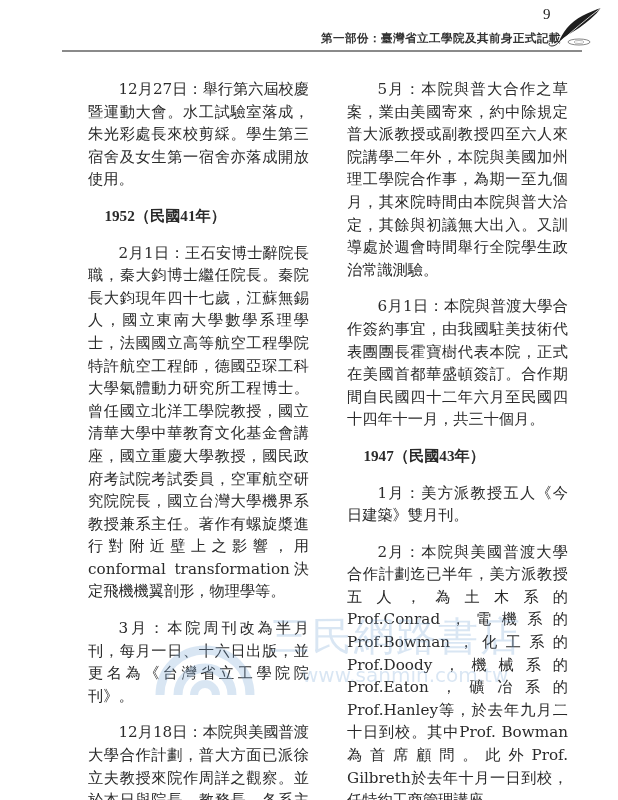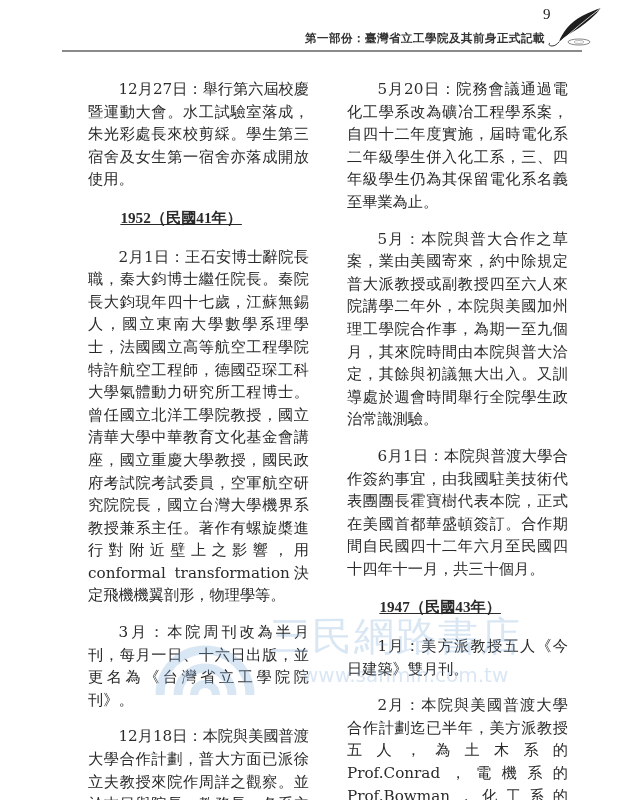--- a/index.html
+++ b/index.html
@@ -1,29 +1,29 @@
 <!DOCTYPE html>
 <html><head>
   <meta charset="utf-8">
   <style>
     html, body { margin: 0; padding: 0; background: #ffffff; }
     body { width: 618px; height: 800px; position: relative; overflow: hidden;
            font-family: "DejaVu Serif", "Liberation Serif", serif; color: #2a2a2a; }
     .page-number { position: absolute; left: 543px; top: 6px; font-size: 15px;
                    font-family: "Liberation Serif", serif; color: #222; }
-    .running-header { position: absolute; left: 300px; top: 31px; font-size: 11.5px;
+    .running-header { position: absolute; left: 316px; top: 31px; font-size: 11.5px;
                       letter-spacing: 0.5px; color: #333; font-weight: bold; width: 245px; text-align: right; }
     .feather { position: absolute; left: 545px; top: 6px; width: 60px; height: 42px; }
     .header-rule { position: absolute; left: 62px; top: 50px; width: 520px; height: 2px; background: #8a8a8a; }
     .column { position: absolute; top: 64px; width: 249px; font-size: 15.2px; line-height: 22.6px;
               text-align: justify; text-justify: inter-character; }
     .col-left { left: 74px; }
     .col-right { left: 333px; }
     .para { margin: 14px; text-indent: 2em; }
-    .year-heading { margin: 16px; text-indent: 2em; font-weight: bold; font-family: "Liberation Serif", "DejaVu Serif", serif; text-decoration: underline; }
+    .year-heading { margin: 0; text-indent: 2em; font-weight: bold; font-family: "Liberation Serif", "DejaVu Serif", serif; }
     .watermark { position: absolute; left: 150px; top: 605px; width: 330px; height: 95px; pointer-events: none; opacity: 0.28; }
     .watermark .wm-text { position: absolute; left: 120px; top: 4px; font-size: 40px; color: #7aa7d6;
                           font-family: "DejaVu Sans", sans-serif; letter-spacing: 2px; white-space: nowrap; }
     .watermark .wm-url { position: absolute; left: 152px; top: 58px; font-size: 20px; color: #7aa7d6;
                          font-family: "DejaVu Sans", sans-serif; white-space: nowrap; }
   </style>
 </head>
 <body>
 
 <div>
@@ -41,21 +41,20 @@
   <div class="column col-left">
     <p class="para">12月27日：舉行第六屆校慶暨運動大會。水工試驗室落成，朱光彩處長來校剪綵。學生第三宿舍及女生第一宿舍亦落成開放使用。</p>
     <p class="year-heading">1952（民國41年）</p>
     <p class="para">2月1日：王石安博士辭院長職，秦大鈞博士繼任院長。秦院長大鈞現年四十七歲，江蘇無錫人，國立東南大學數學系理學士，法國國立高等航空工程學院特許航空工程師，德國亞琛工科大學氣體動力研究所工程博士。曾任國立北洋工學院教授，國立清華大學中華教育文化基金會講座，國立重慶大學教授，國民政府考試院考試委員，空軍航空研究院院長，國立台灣大學機界系教授兼系主任。著作有螺旋槳進行對附近壁上之影響，用conformal transformation決定飛機機翼剖形，物理學等。</p>
     <p class="para">3月：本院周刊改為半月刊，每月一日、十六日出版，並更名為《台灣省立工學院院刊》。</p>
     <p class="para">12月18日：本院與美國普渡大學合作計劃，普大方面已派徐立夫教授來院作周詳之觀察。並於本日與院長、教務長、各系主任作概略性之商談，擬定觀察步驟。</p>
 
   </div>
 
   <div class="column col-right">
-    <p class="para">5月20日：院務會議通過電化工學系改為礦冶工程學系案，自四十二年度實施，屆時電化系二年級學生併入化工系，三、四年級學生仍為其保留電化系名義至畢業為止。</p>
     <p class="para">5月：本院與普大合作之草案，業由美國寄來，約中除規定普大派教授或副教授四至六人來院講學二年外，本院與美國加州理工學院合作事，為期一至九個月，其來院時間由本院與普大洽定，其餘與初議無大出入。又訓導處於週會時間舉行全院學生政治常識測驗。</p>
     <p class="para">6月1日：本院與普渡大學合作簽約事宜，由我國駐美技術代表團團長霍寶樹代表本院，正式在美國首都華盛頓簽訂。合作期間自民國四十二年六月至民國四十四年十一月，共三十個月。</p>
     <p class="year-heading">1947（民國43年）</p>
     <p class="para">1月：美方派教授五人《今日建築》雙月刊。</p>
     <p class="para">2月：本院與美國普渡大學合作計劃迄已半年，美方派教授五人，為土木系的Prof.Conrad，電機系的Prof.Bowman，化工系的Prof.Doody，機械系的Prof.Eaton，礦冶系的Prof.Hanley等，於去年九月二十日到校。其中Prof. Bowman為首席顧問。此外Prof. Gilbreth於去年十月一日到校，任特約工商管理講座。</p>
 
   </div>
 
   <div class="watermark">
     <svg width="110" height="95" viewBox="0 0 110 95" style="position:absolute;left:0;top:0;">

